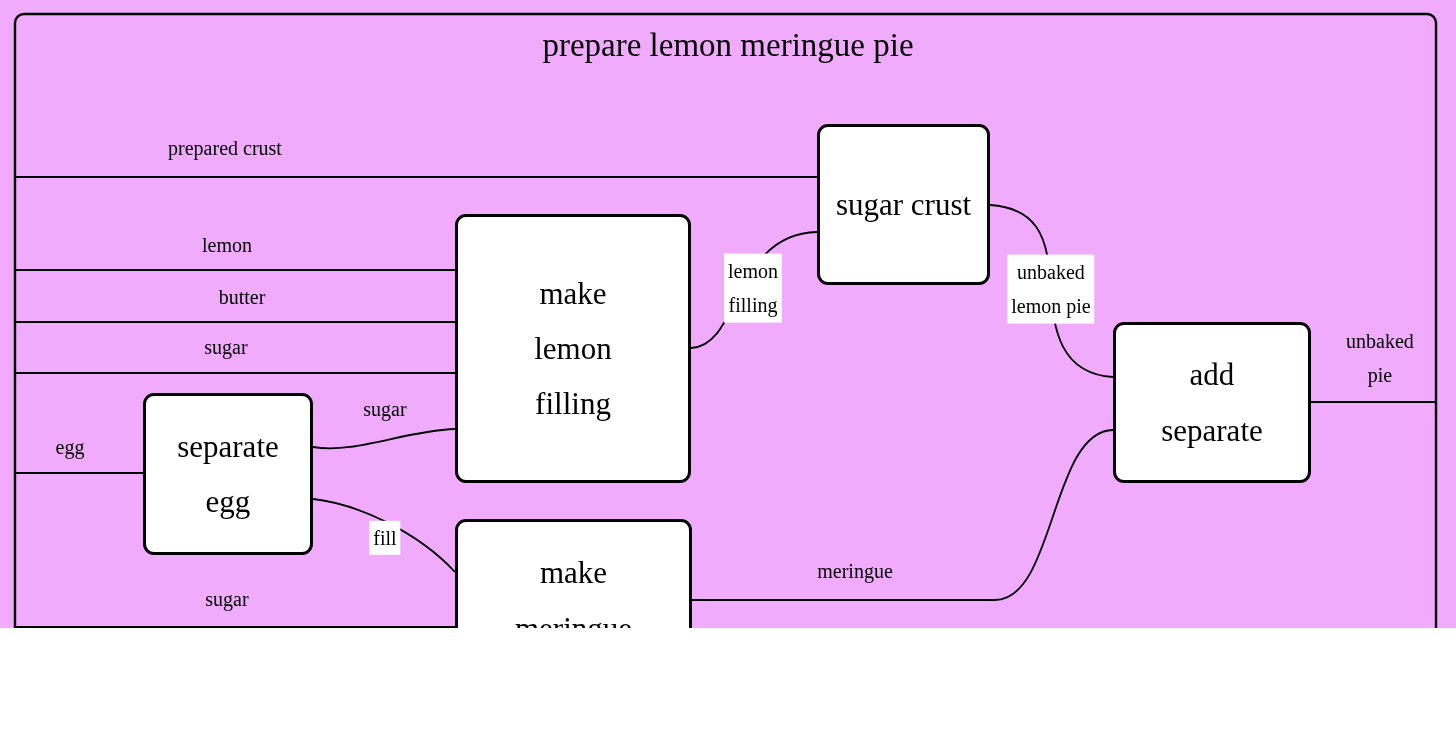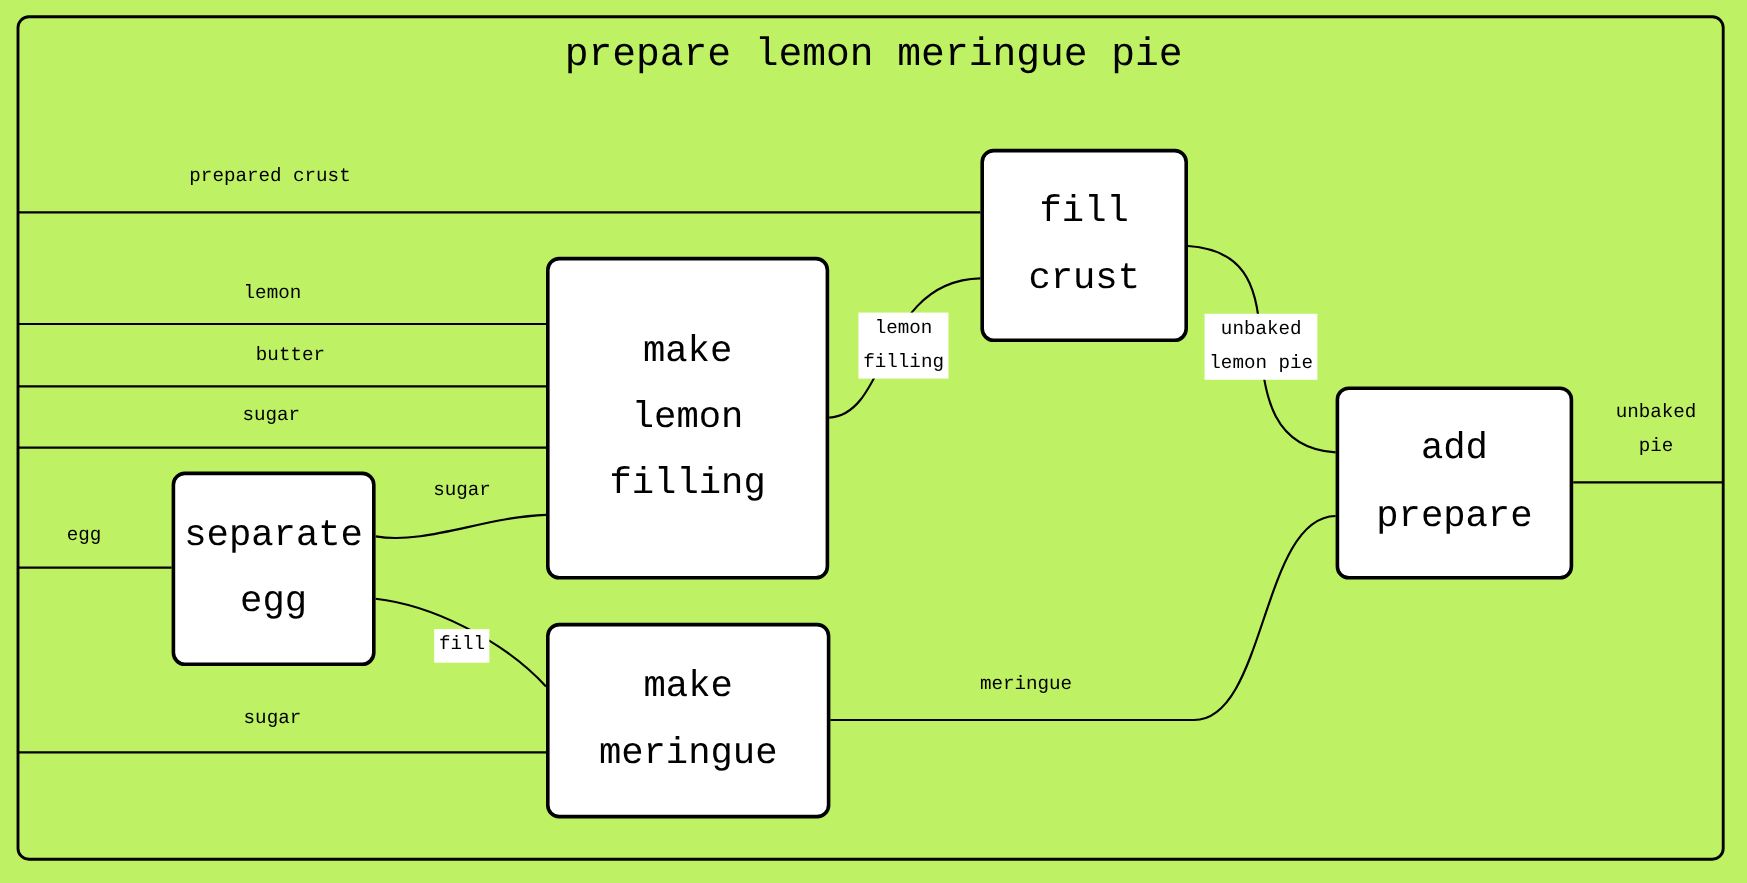--- a/index.html
+++ b/index.html
@@ -3,23 +3,23 @@
 <meta charset="utf-8">
 <style>
   html, body {
     margin: 0;
     padding: 0;
     background: #ffffff;
   }
   .canvas {
     position: relative;
     width: 1456px;
-    height: 736px;
-    background: #bef264;
-    font-family: Liberation Mono, monospace;
+    height: 628px;
+    background: #f0abfc;
+    font-family: Liberation Serif, serif;
     color: #000000;
     overflow: hidden;
   }
   svg.wires {
     position: absolute;
     left: 0;
     top: 0;
     width: 1456px;
     height: 736px;
   }
@@ -47,21 +47,21 @@
     justify-content: center;
     text-align: center;
     font-size: 31px;
     line-height: 1.78;
     white-space: pre-line;
     box-sizing: border-box;
   }
   .edge-label {
     position: absolute;
     transform: translate(-50%, -50%);
-    font-size: 16px;
+    font-size: 20px;
     line-height: 1.72;
     text-align: center;
     white-space: pre-line;
   }
   .edge-label.bg {
     background: #ffffff;
     padding: 0 4px;
   }
 </style>
 </head>
@@ -83,34 +83,34 @@
 
     <path d="M313,447 C355,454 403,431 455,429" stroke-width="1.8"></path>
     <path d="M313,499 C358,504 418,532 455,572" stroke-width="1.8"></path>
     <path d="M691,348 C741,346 733,234 817,232" stroke-width="1.8"></path>
     <path d="M990,205 C1035,208 1048,235 1050,280 C1052,332 1062,374 1113,377" stroke-width="1.8"></path>
     <path d="M692,600 L995,600 C1055,600 1051,431 1113,430" stroke-width="1.8"></path>
   </svg>
 
   <div class="diagram-title">prepare lemon meringue pie</div>
 
-  <div class="node" style="left:817px; top:124px; width:173px; height:161px;">fill crust</div>
+  <div class="node" style="left:817px; top:124px; width:173px; height:161px;">sugar crust</div>
 
   <div class="node" style="left:455px; top:214px; width:236px; height:269px;">make
 lemon
 filling</div>
 
   <div class="node" style="left:143px; top:393px; width:170px; height:162px;text-align:center;">separate
 egg</div>
 
   <div class="node" style="left:455px; top:519px; width:237px; height:163px;">make
 meringue</div>
 
   <div class="node" style="left:1113px; top:322px; width:198px; height:161px;">add
-prepare</div>
+separate</div>
 
   <div class="edge-label" style="left:225px; top:148px;">prepared crust</div>
 
   <div class="edge-label" style="left:227px; top:245px;">lemon</div>
 
   <div class="edge-label" style="left:226px; top:297px;margin-left:16px;">butter</div>
 
   <div class="edge-label" style="left:226px; top:347px;">sugar</div>
 
   <div class="edge-label" style="left:70px; top:447px;">egg</div>

